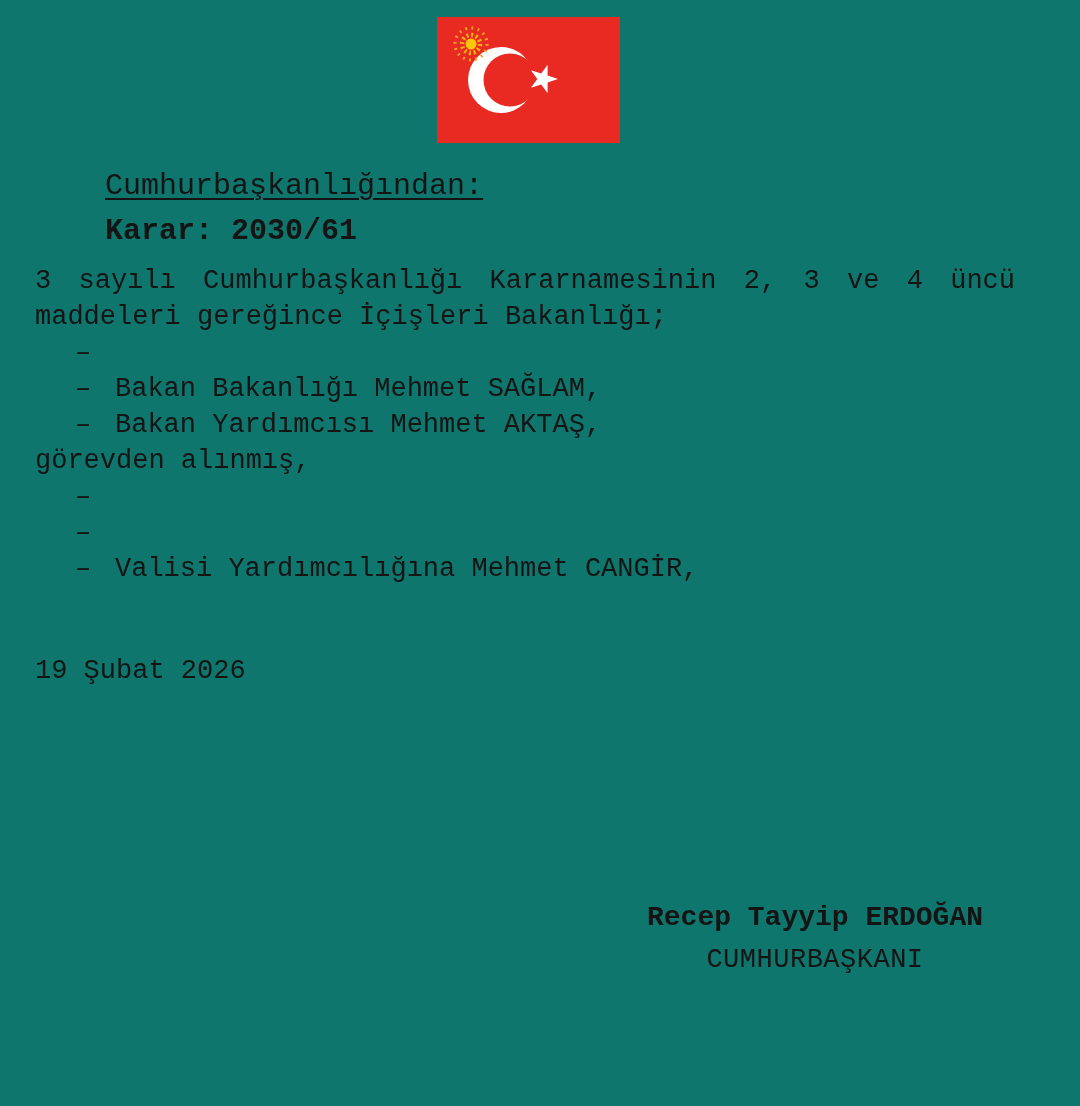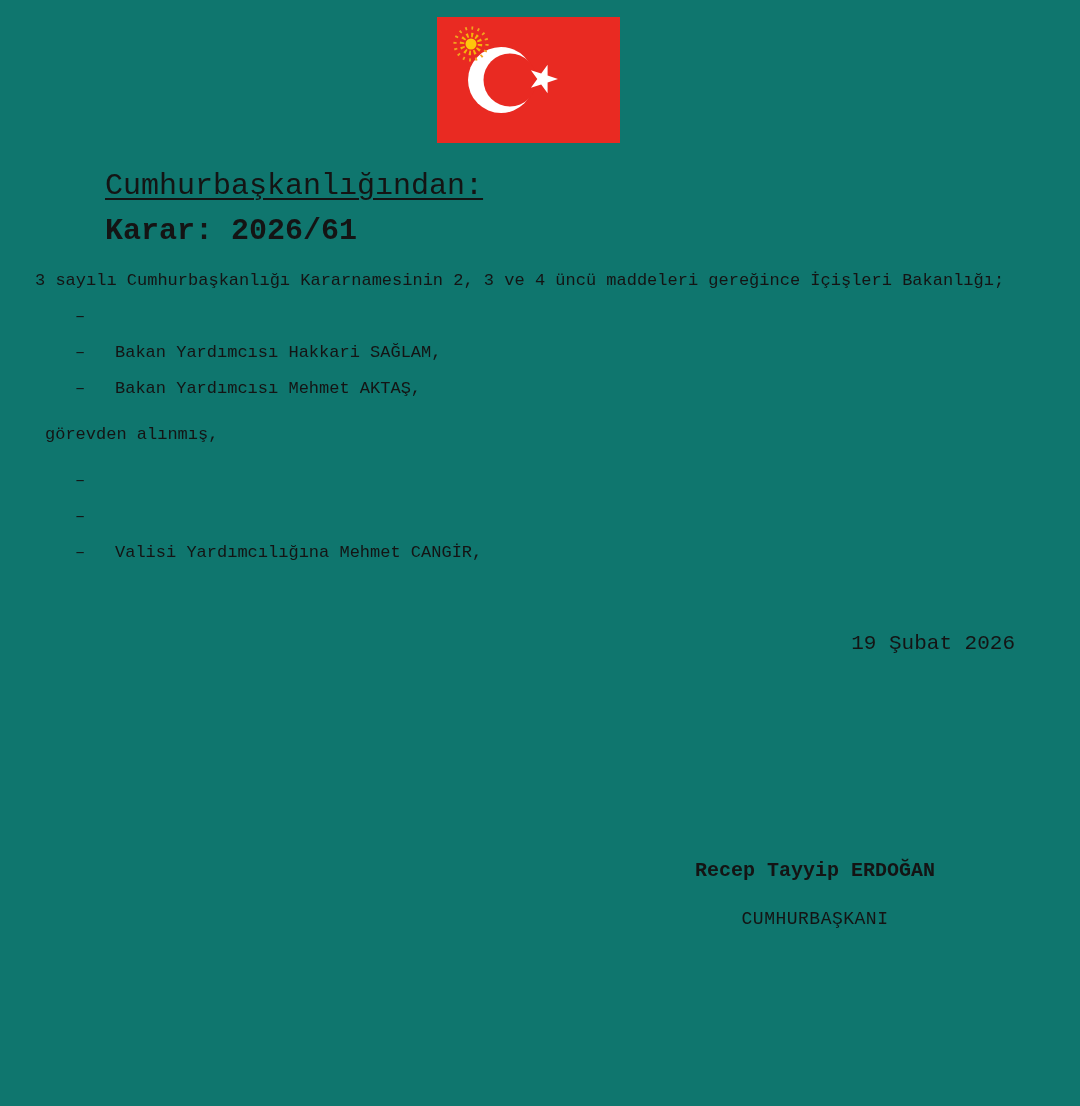--- a/index.html
+++ b/index.html
@@ -35,61 +35,62 @@
     top: 212px;
     font-size: 30px;
     line-height: 38px;
     font-weight: bold;
   }
   .body-block {
     position: absolute;
     left: 35px;
     top: 263px;
     width: 980px;
-    font-size: 17px;
+    font-size: 27px;
     line-height: 36px;
   }
   .intro {
     margin: 0;
     text-align: justify;
     text-align-last: left;
   }
-  .plain-line { margin: 10px; }
+  .plain-line { margin: 0; }
   .item {
     display: flex;
     margin-left: 40px;
   }
   .dash {
     width: 40px;
     flex: none;
   }
   .date-line {
     position: absolute;
     left: 35px;
-    top: 626px;
+    top: 653px;
     width: 980px;
-    font-size: 21px;
+    font-size: 27px;
     line-height: 36px;
-    text-align: right;
+    text-align: left;
   }
   .signature {
     position: absolute;
     left: 615px;
     top: 852px;
     width: 400px;
     text-align: center;
   }
   .sig-name {
-    font-size: 20px;
+    font-size: 28px;
     line-height: 38px;
     font-weight: bold;
+    margin-top: 47px;
   }
   .sig-title {
-    margin-top: 11px;
-    font-size: 18px;
+    margin-top: 5px;
+    font-size: 27px;
     line-height: 36px;
     letter-spacing: 0.5px;
   }
 </style>
 </head>
 <body>
 
 <div class="page">
 
   <div class="flag-wrap">
@@ -102,31 +103,31 @@
       </g>
       <g>
         <circle cx="34" cy="27" r="16" fill="none" stroke="#f2a51e" stroke-width="3.2" stroke-dasharray="1.8 4.48"></circle>
         <circle cx="34" cy="27" r="9" fill="none" stroke="#f6b30a" stroke-width="4.5" stroke-dasharray="2 2.7"></circle>
         <circle cx="34" cy="27" r="5.5" fill="#fec60b"></circle>
       </g>
     </svg>
   </div>
 
   <div class="issuer">Cumhurbaşkanlığından:</div>
-  <div class="decision">Karar: 2026/61</div>
+  <div class="decision">Karar: 2030/61</div>
 
   <div class="body-block">
     <p class="intro">3 sayılı Cumhurbaşkanlığı Kararnamesinin 2, 3 ve 4 üncü maddeleri gereğince İçişleri Bakanlığı;</p>
 
     <div class="item">
       <span class="dash">–</span>
     </div>
     <div class="item">
       <span class="dash">–</span>
-      <span>Bakan Yardımcısı Hakkari SAĞLAM,</span>
+      <span>Bakan Bakanlığı Mehmet SAĞLAM,</span>
     </div>
     <div class="item">
       <span class="dash">–</span>
       <span>Bakan Yardımcısı Mehmet AKTAŞ,</span>
     </div>
 
     <p class="plain-line">görevden alınmış,</p>
 
     <div class="item">
       <span class="dash">–</span>

